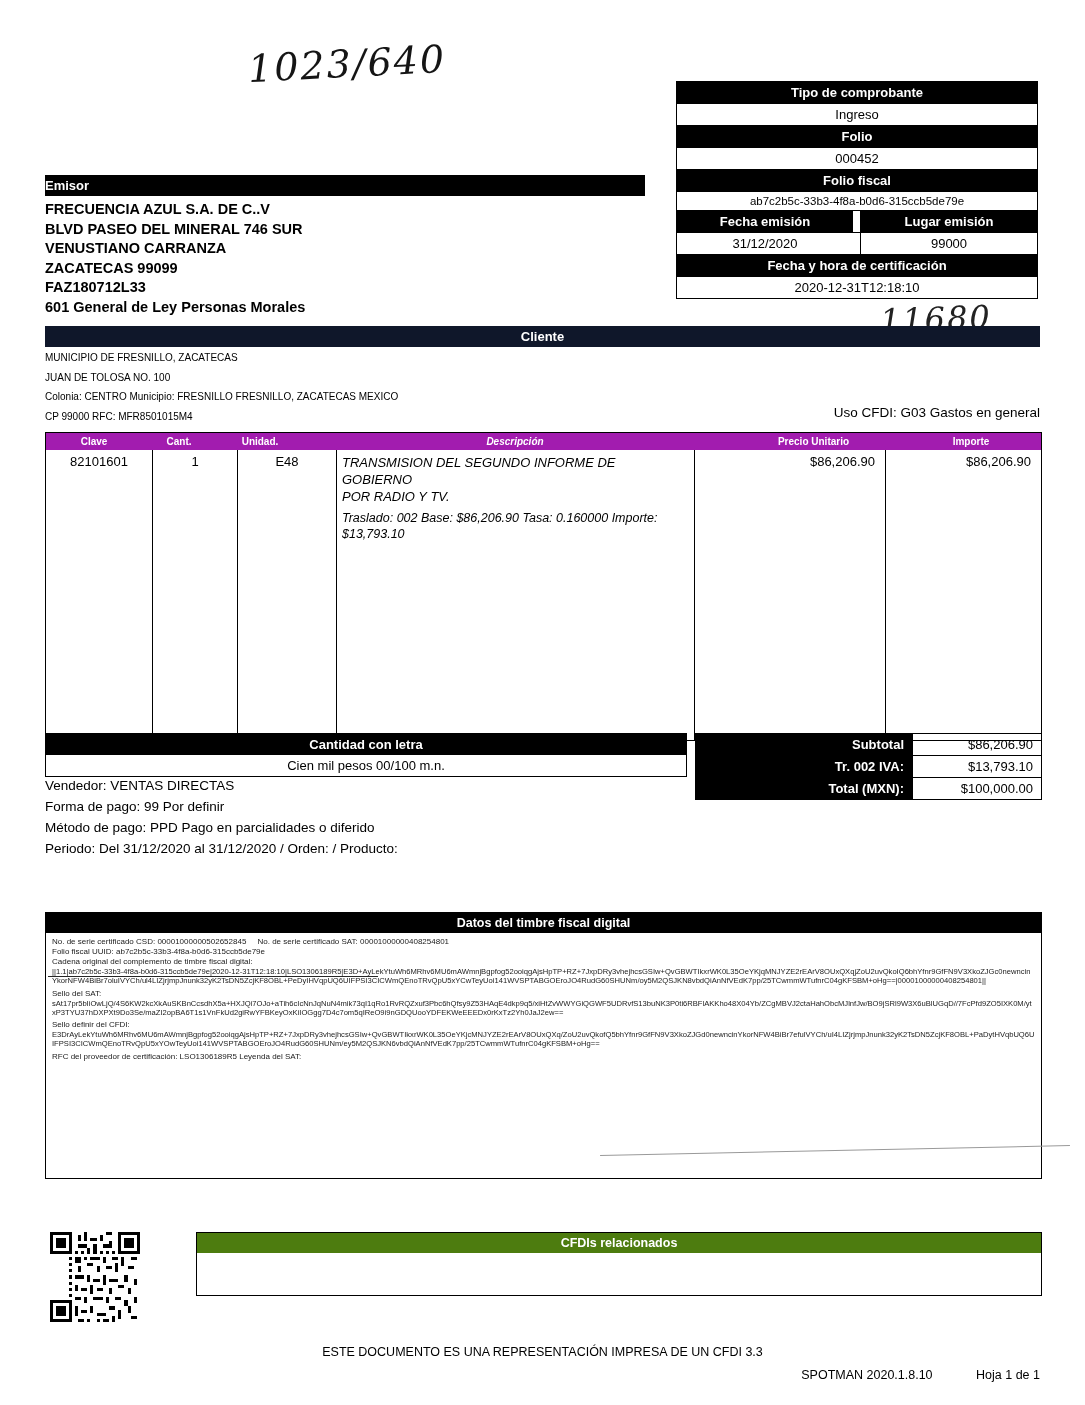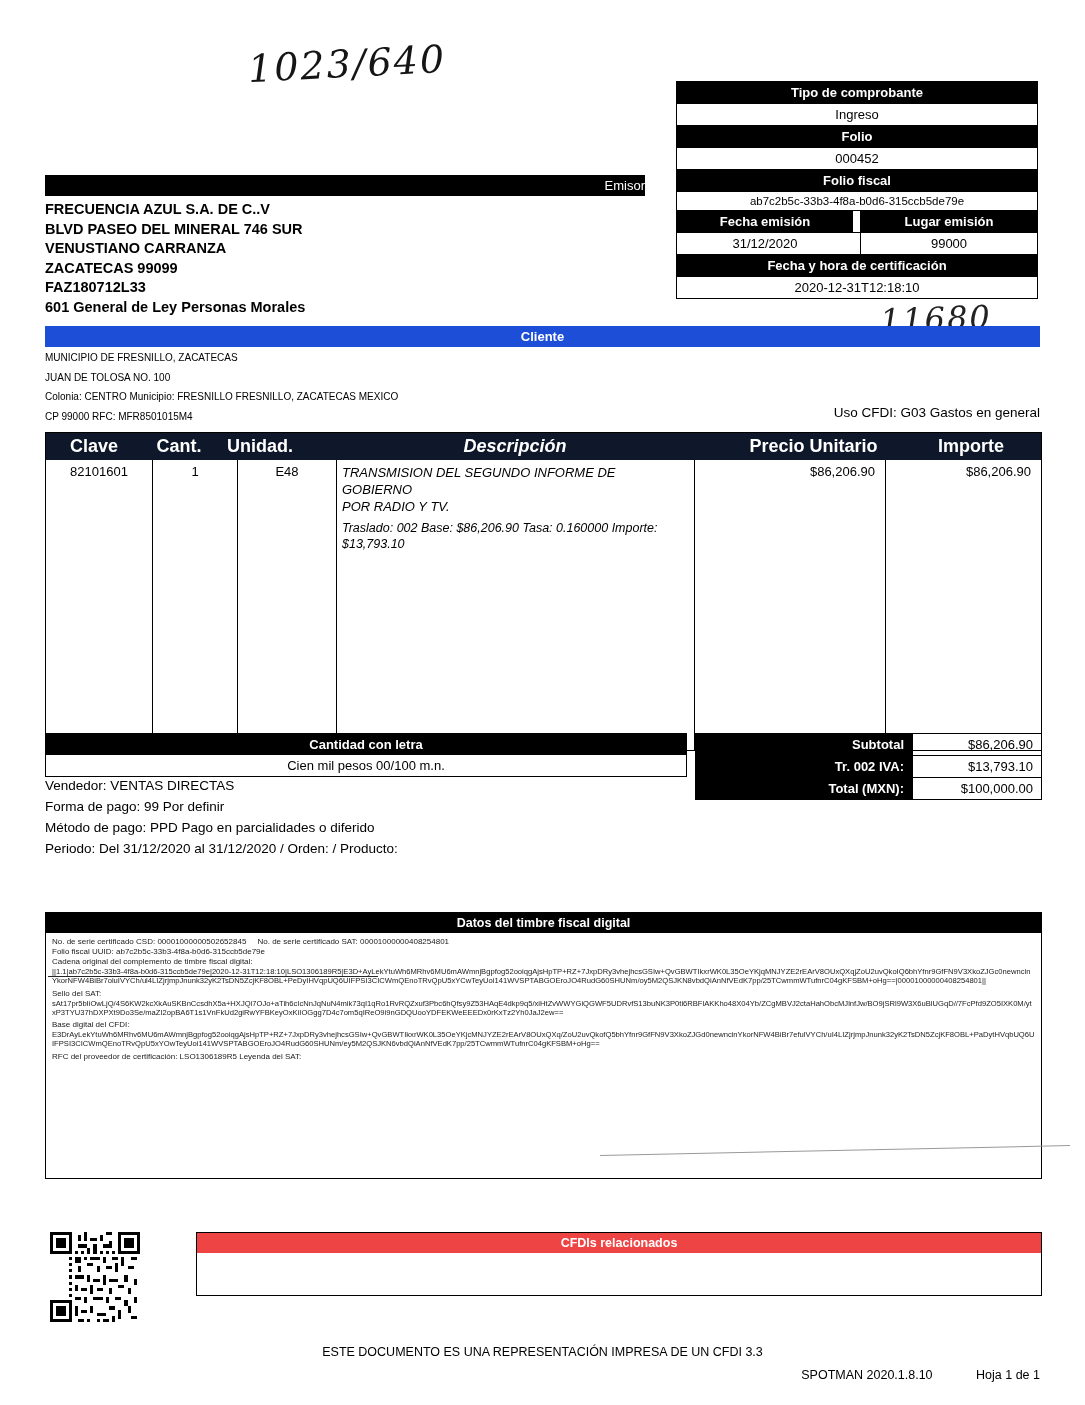--- a/index.html
+++ b/index.html
@@ -71,37 +71,37 @@
   .split > div { flex: 1; }
   .split > div + div { border-left: 1px solid #000; }
 
   
   #emisor-box {
     position: absolute;
     left: 45px; top: 175px;
     width: 995px;
   }
   #emisor-head {
-    background: #000; color: #fff; font-weight: normal;
-    text-align: right; font-size: 13px; padding: 3px 0;
+    background: #000; color: #fff; font-weight: bold;
+    text-align: left; font-size: 13px; padding: 3px 0;
     width: 600px; margin-left: 0;
   }
   #emisor-lines {
     padding-top: 4px;
     font-size: 14.5px;
     line-height: 19.5px;
     font-weight: bold;
   }
 
   
   #cliente-head {
     position: absolute;
     left: 45px; top: 326px;
     width: 995px;
-    background: #1d4ed8; color: #fff; font-weight: bold;
+    background: #0f172a; color: #fff; font-weight: bold;
     text-align: center; font-size: 13px; padding: 3px 0;
   }
   #cliente-lines {
     position: absolute;
     left: 45px; top: 348px;
     width: 995px;
     font-size: 10px;
     line-height: 19.5px;
   }
   #uso-cfdi {
@@ -112,22 +112,22 @@
 
   
   #concepts {
     position: absolute;
     left: 45px; top: 432px;
     width: 995px;
     border: 1px solid #000;
   }
   #concepts .chead {
     display: flex;
-    background: #0f172a; color: #fff;
-    font-weight: bold; font-size: 18px;
+    background: #a21caf; color: #fff;
+    font-weight: bold; font-size: 10px;
   }
   #concepts .chead > div {
     padding: 3px 0; text-align: center;
   }
   #concepts .crow {
     display: flex;
     font-size: 13px;
     min-height: 290px;
   }
   #concepts .crow > div {
@@ -240,21 +240,21 @@
 
   
   #cfdis {
     position: absolute;
     left: 196px; top: 1232px;
     width: 844px;
     border: 1px solid #000;
     height: 62px;
   }
   #cfdis .hdr {
-    background: #ef4444; color: #fff; font-weight: bold;
+    background: #4d7c0f; color: #fff; font-weight: bold;
     text-align: center; font-size: 12.5px; padding: 3px 0;
   }
 
   
   #qr {
     position: absolute;
     left: 50px; top: 1232px;
     width: 90px; height: 90px;
   }
   #qr svg { display: block; }
@@ -396,21 +396,21 @@
         &nbsp;&nbsp;&nbsp;
         <span>No. de serie certificado SAT: 00001000000408254801</span>
       </div>
       <div class="lbl">Folio fiscal UUID: ab7c2b5c-33b3-4f8a-b0d6-315ccb5de79e</div>
       <div class="lbl">Cadena original del complemento de timbre fiscal digital:</div>
       <div class="blob">||1.1|ab7c2b5c-33b3-4f8a-b0d6-315ccb5de79e|2020-12-31T12:18:10|LSO1306189R5|E3D+AyLekYtuWh6MRhv6MU6mAWmnjBgpfog52ooiqgAjsHpTP+RZ+7JxpDRy3vhejhcsGSIw+QvGBWTIkxrWK0L35OeYKjqMNJYZE2rEArV8OUxQXqjZoU2uvQkoIQ6bhYfnr9GfFN9V3XkoZJGc0newncinYkorNFW4BiBr7oluIVYCh/ul4LIZjrjmpJnunk32yK2TsDN5ZcjKF8OBL+PeDyIHVqpUQ6UIFPSI3CICWmQEnoTRvQpU5xYCwTeyUoi141WVSPTABGOEroJO4RudG60SHUNm/oy5M2QSJKN8vbdQiAnNfVEdK7pp/25TCwmmWTufnrC04gKFSBM+oHg==|00001000000408254801||</div>
       <div class="spacer"></div>
       <div class="lbl">Sello del SAT:</div>
       <div class="blob">sAt17pr5bIiOwLjQ/4S6KW2kcXkAuSKBnCcsdhX5a+HXJQi7OJo+aTih6cIcNnJqNuN4mik73qI1qRo1RvRQZxuf3Pbc6hQfsy9Z53HAqE4dkp9q5/xiHtZvWWYGiQGWF5UDRvfS13buNK3P0ti6RBFlAKKho48X04Yb/ZCgMBVJ2ctaHahObcMJlnfJw/BO9jSRl9W3X6uBlUGqD//7FcPfd9ZO5IXK0M/ytxP3TYU37hDXPXt9Do3Se/maZI2opBA6T1s1VnFkUd2giRwYFBKeyOxKiIOGgg7D4c7om5qIReO9i9nGDQUooYDFEKWeEEEDx0rKxTz2Yh0JaJ2ew==</div>
       <div class="spacer"></div>
-      <div class="lbl">Base digital del CFDI:</div>
+      <div class="lbl">Sello definir del CFDI:</div>
       <div class="blob">E3DrAyLekYtuWh6MRhv6MU6mAWmnjBgpfog52ooiqgAjsHpTP+RZ+7JxpDRy3vhejhcsGSIw+QvGBWTIkxrWK0L35OeYKjcMNJYZE2rEArV8OUxQXq/ZoU2uvQkofQ5bhYfnr9GfFN9V3XkoZJGd0newncinYkorNFW4BiBr7efulVYCh/uI4LIZjrjmpJnunk32yK2TsDN5ZcjKF8OBL+PaDytHVqbUQ6UIFPSI3CICWmQEnoTRvQpU5xYOwTeyUoi141WVSPTABGOEroJO4RudG60SHUNm/ey5M2QSJKN6vbdQiAnNfVEdK7pp/25TCwmmWTufnrC04gKFSBM+oHg==</div>
       <div class="spacer"></div>
       <div class="lbl">RFC del proveedor de certificación: LSO1306189R5     Leyenda del SAT:</div>
     </div>
   </div>
   <div class="strike-line"></div>
   <div class="diag-line"></div>
 
   <div id="qr">
     <svg width="90" height="90" viewBox="0 0 29 29" shape-rendering="crispEdges" aria-hidden="true">

